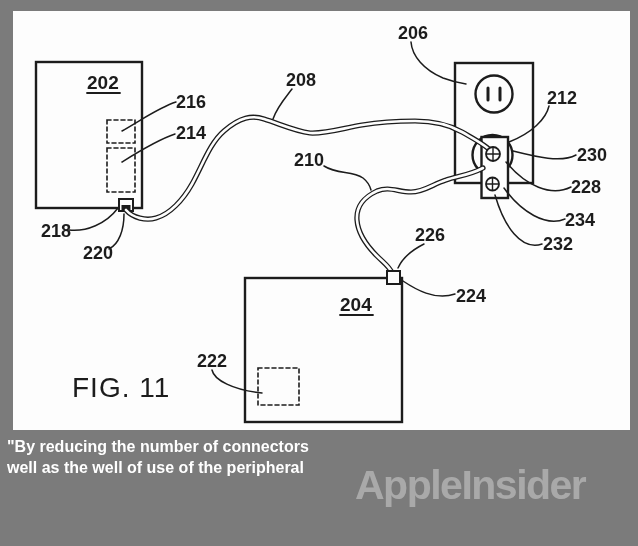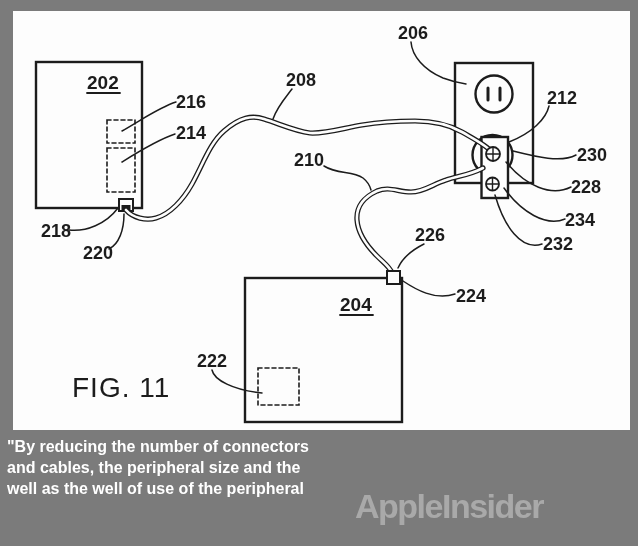--- a/index.html
+++ b/index.html
@@ -10,22 +10,22 @@
   }
   .paper-wrap{position:absolute;left:0;top:0;width:638px;height:436px;}
   svg text{
     font-family:"Liberation Sans", sans-serif;
     fill:#1c1c1c;
   }
   .ref-num{font-size:18px;font-weight:700;}
   .fig-num{font-size:28px;font-weight:400;letter-spacing:1px;}
   .part-num{font-size:19px;font-weight:700;}
   .watermark{
-    position:absolute;left:355px;top:487px;z-index:1;
-    font-size:34px;font-weight:700;letter-spacing:-1.5px;
+    position:absolute;left:355px;top:462px;z-index:1;
+    font-size:41px;font-weight:700;letter-spacing:-1.5px;
     color:#a9a9a9;white-space:nowrap;
   }
   .caption{
     position:absolute;left:7px;top:436px;width:560px;z-index:2;
     color:#ffffff;font-size:16px;font-weight:700;line-height:21px;
   }
   .cap-line{white-space:nowrap;}
 </style>
 </head>
 <body>
@@ -107,15 +107,14 @@
   <text class="ref-num" x="543" y="250">232</text>
   <text class="ref-num" x="565" y="226">234</text>
   <text class="fig-num" x="72" y="397">FIG. 11</text>
 </svg>
 </div>
 
 <div class="watermark">AppleInsider</div>
 
 <div class="caption">
   <div class="cap-line">"By reducing the number of connectors</div>
-  <div class="cap-line">and cables, the peripheral size and the</div>
   <div class="cap-line">well as the well of use of the peripheral</div>
 </div>
 
 </body></html>

